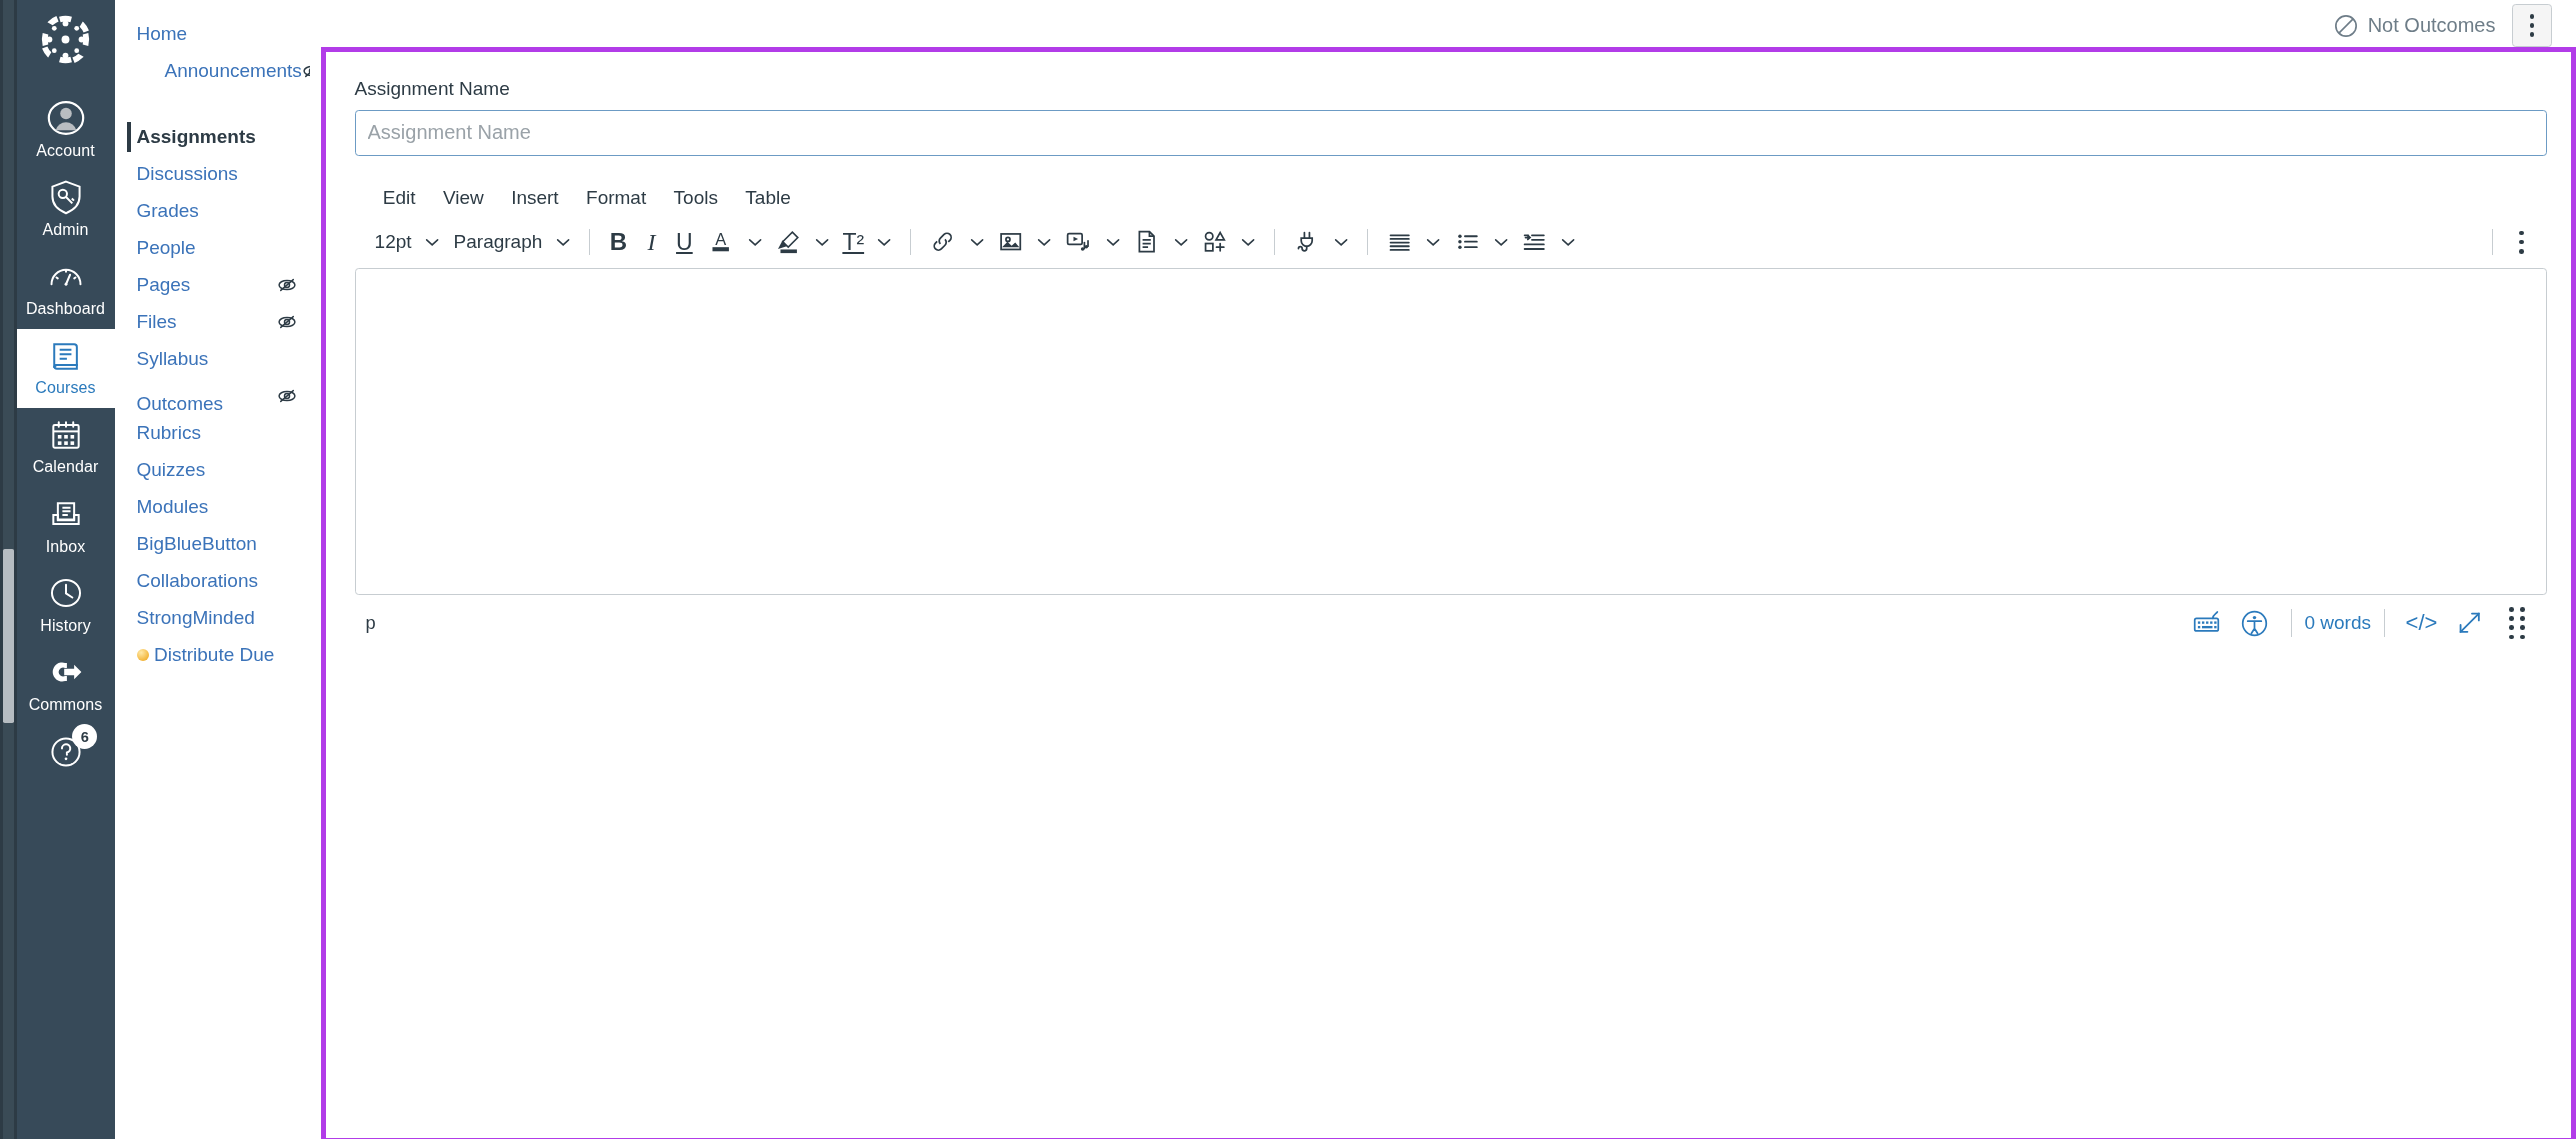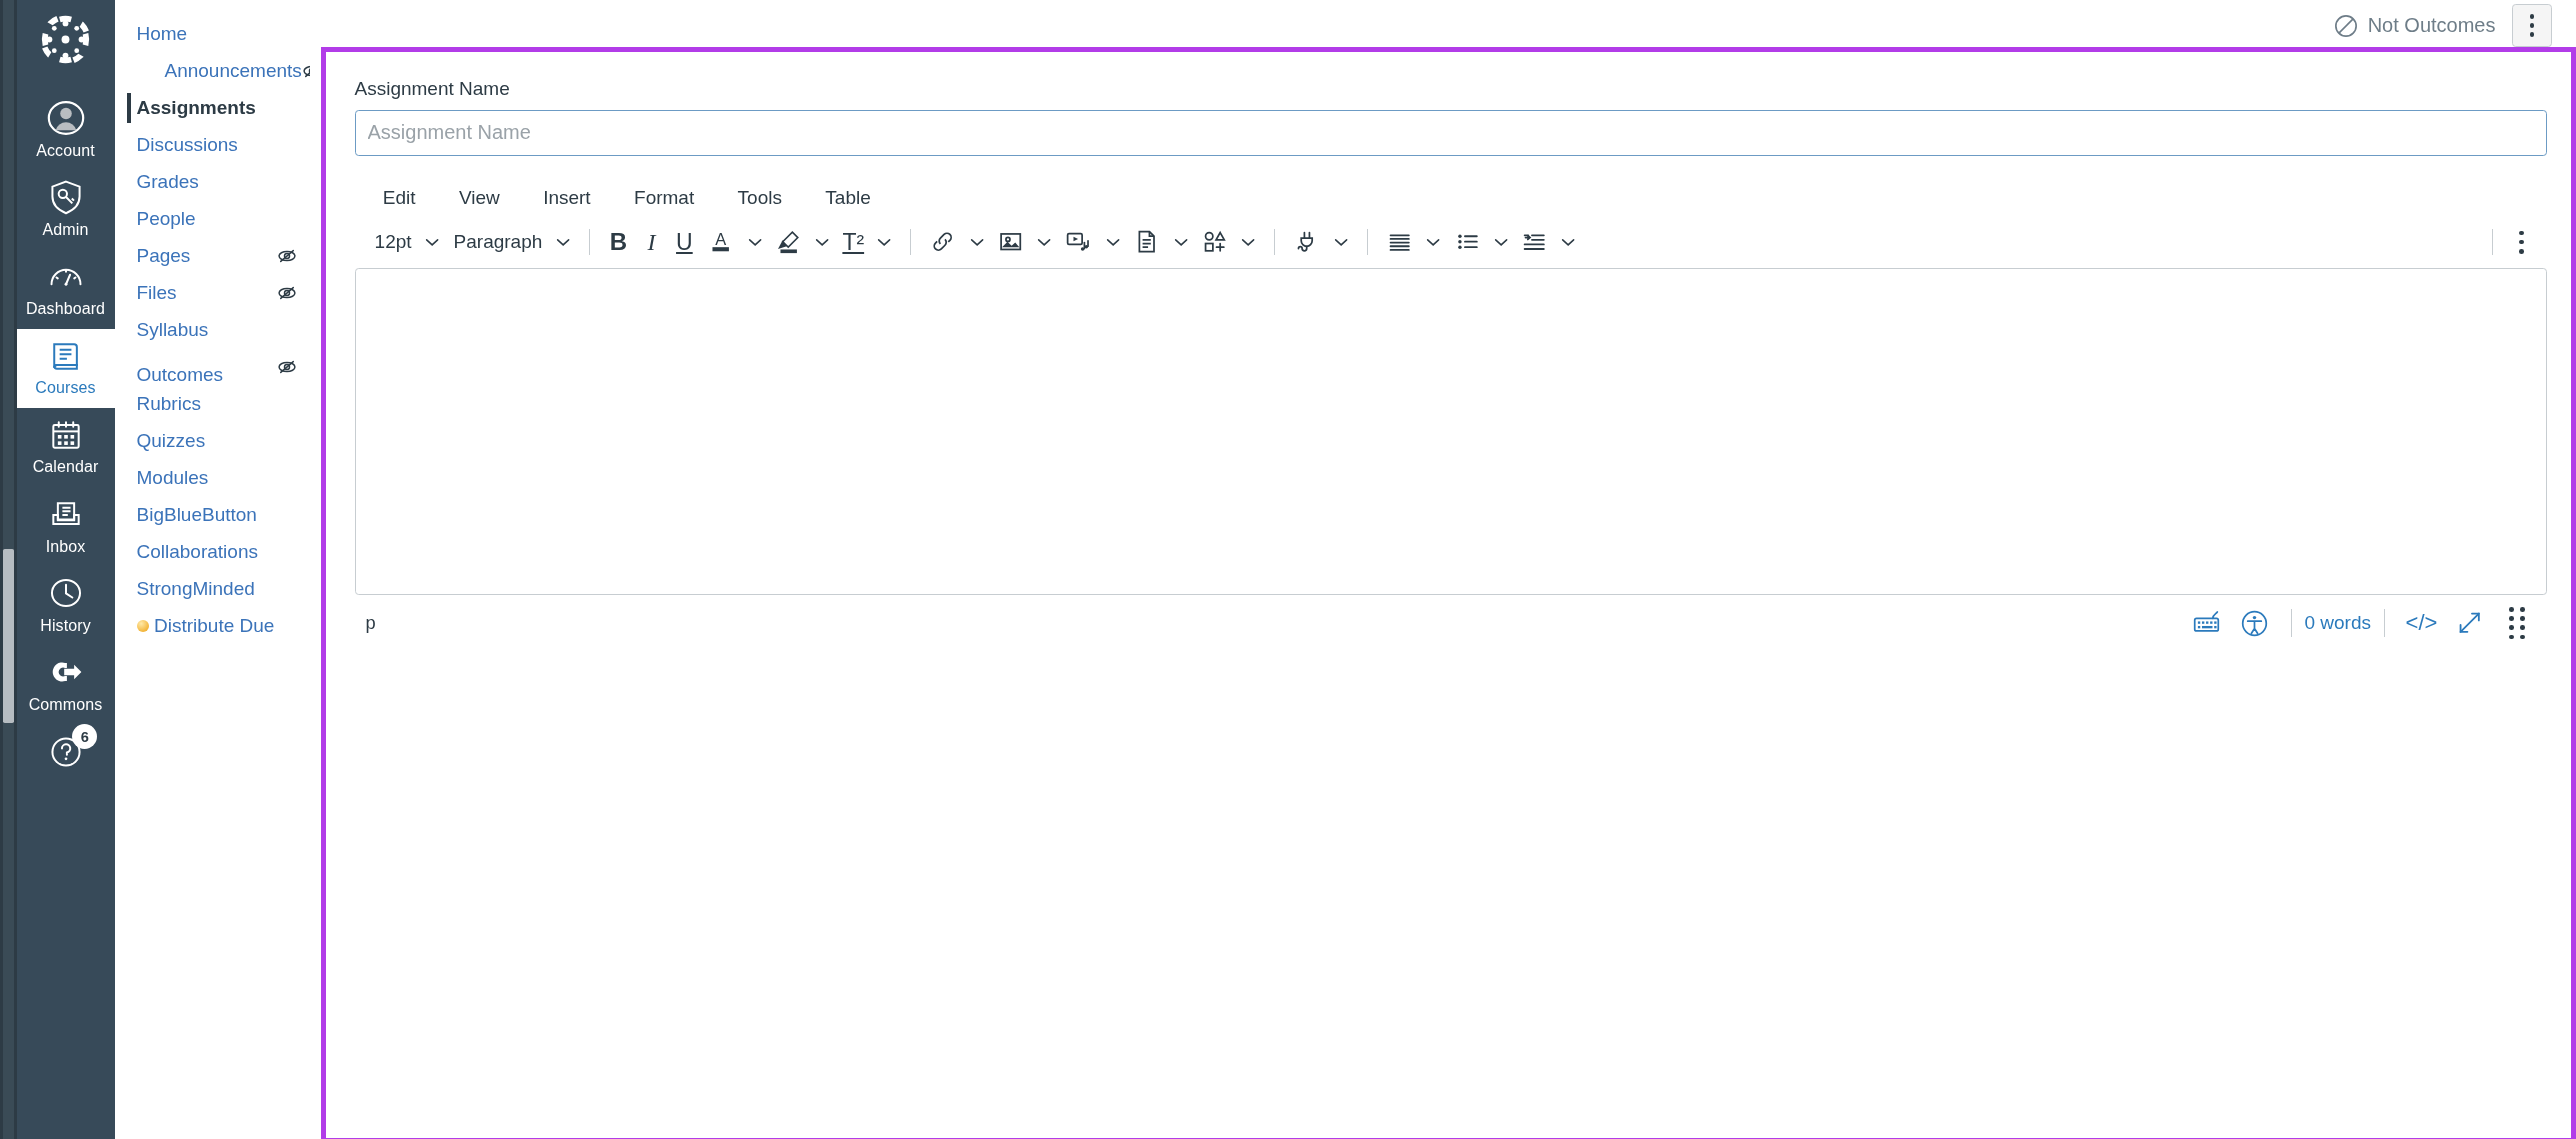--- a/index.html
+++ b/index.html
@@ -72,21 +72,21 @@
     position: relative;
     display: flex; align-items: center; justify-content: space-between;
     height: 37px;
     padding: 0 12.8px 0 22px;
     color: #3B73B9;
     font-size: 19px;
     text-decoration: none;
     cursor: pointer;
   }
   .cnav-item .cnav-label { white-space: nowrap; }
-  .cnav-item.active { color: #2D3B45; font-weight: 700; }
+  .cnav-item.active { color: #2D3B45; font-weight: 700; margin-top: 29px; }
   .cnav-item.active::before {
     content: ""; position: absolute;
     left: 12.8px; top: 3.7px; bottom: 3.7px;
     width: 3.7px; background: #2D3B45;
   }
   .eye-off { width: 20px; height: 20px; flex: 0 0 20px; }
   .dot-orange {
     width: 12px; height: 12px; border-radius: 50%;
     background: radial-gradient(circle at 35% 30%, #ffe9a8, #f3b63c 70%, #dda02a);
     display: inline-block; margin-right: 5.5px; flex: 0 0 12px;
@@ -150,21 +150,21 @@
     font-family: "Liberation Sans", sans-serif;
     outline: none;
     background: #fff;
   }
   #assignment-name-input::placeholder { color: #9aa2a8; }
 
   
   #rce { margin-top: 24px; }
   #rce-menubar {
     display: flex; align-items: center;
-    gap: 16px;
+    gap: 0px;
     height: 37px;
     padding-left: 14.6px;
   }
   .menu-item {
     font-size: 19px; color: #2D3B45;
     padding: 3.7px 13.7px;
     cursor: pointer; border-radius: 2.7px;
   }
   #rce-toolbar {
     display: flex; align-items: center;

